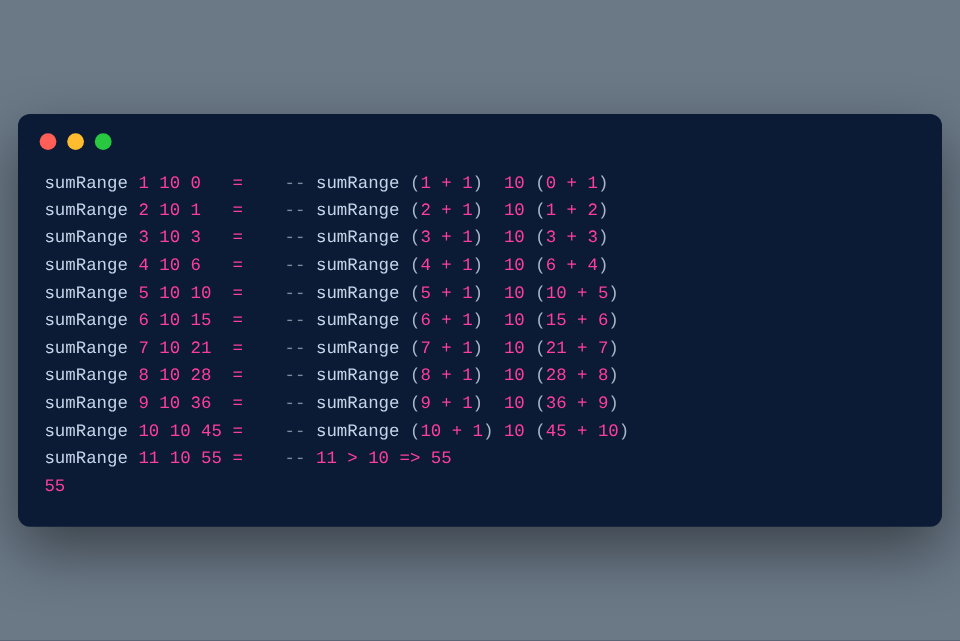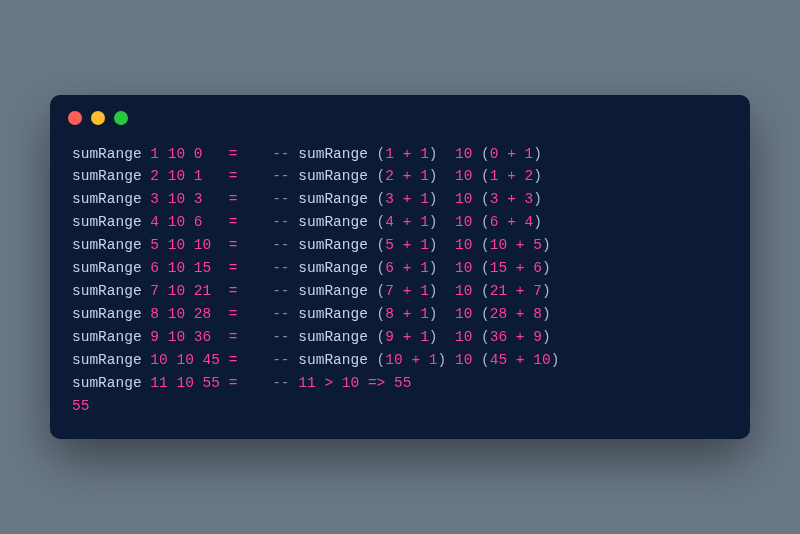--- a/index.html
+++ b/index.html
@@ -6,21 +6,21 @@
     body {
       width: 800px;
       height: 534px;
       background: #6b7987;
       display: flex;
       align-items: center;
       justify-content: center;
       font-family: "Menlo", "Consolas", "Courier New", monospace;
     }
     .window {
-      width: 700px;
+      width: 770px;
       background: #0b1b35;
       border-radius: 10px;
       box-shadow: 0 20px 50px rgba(0,0,0,0.45);
       overflow: hidden;
     }
     .titlebar {
       display: flex;
       align-items: center;
       gap: 9px;
       padding: 16px 18px 8px 18px;

